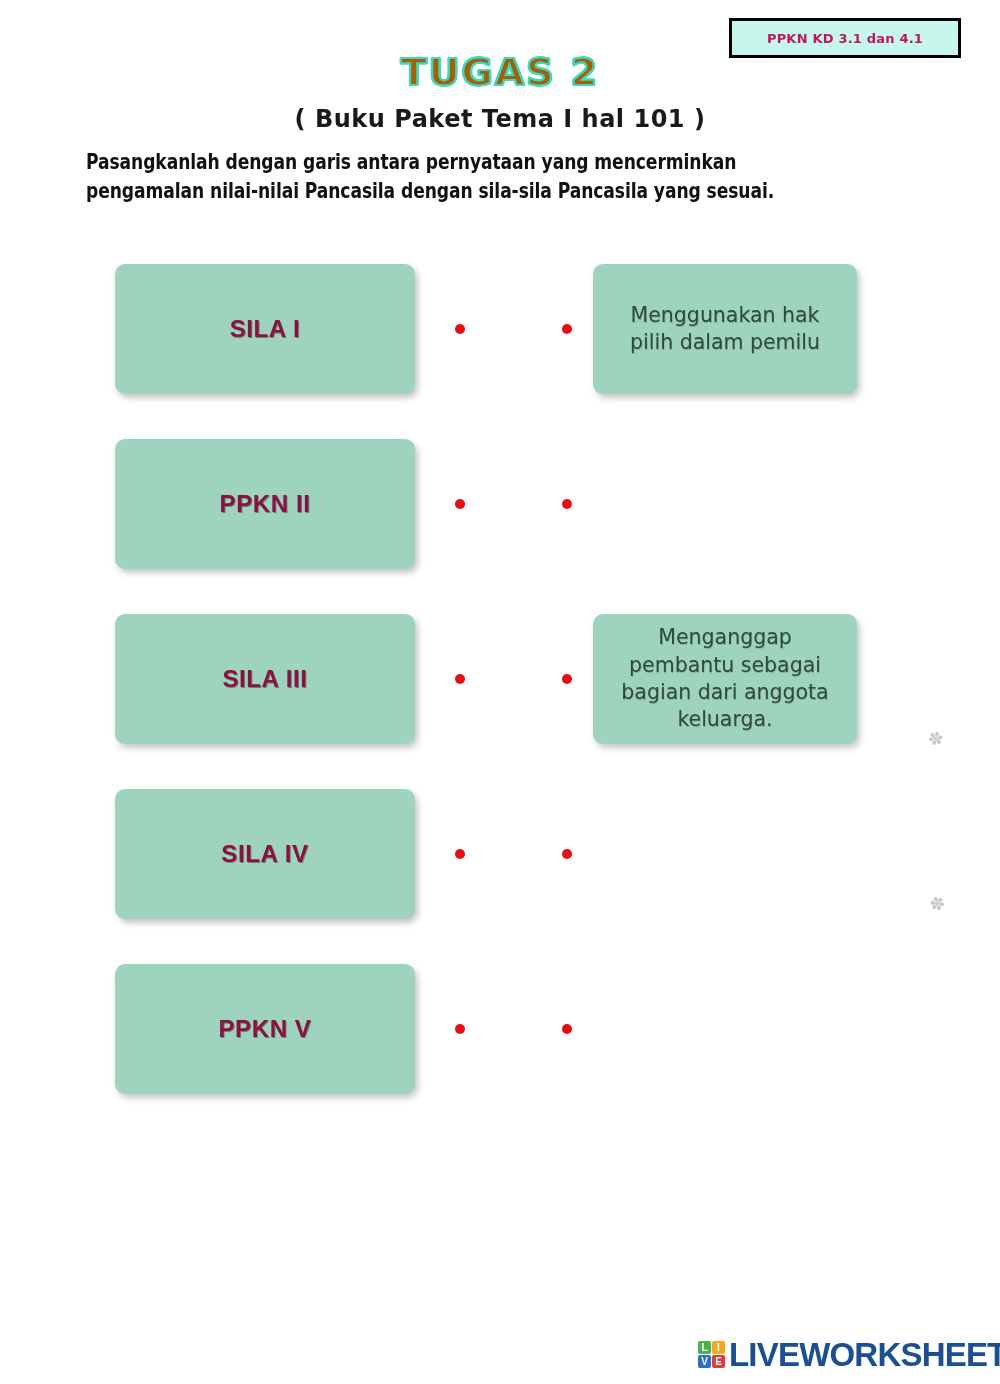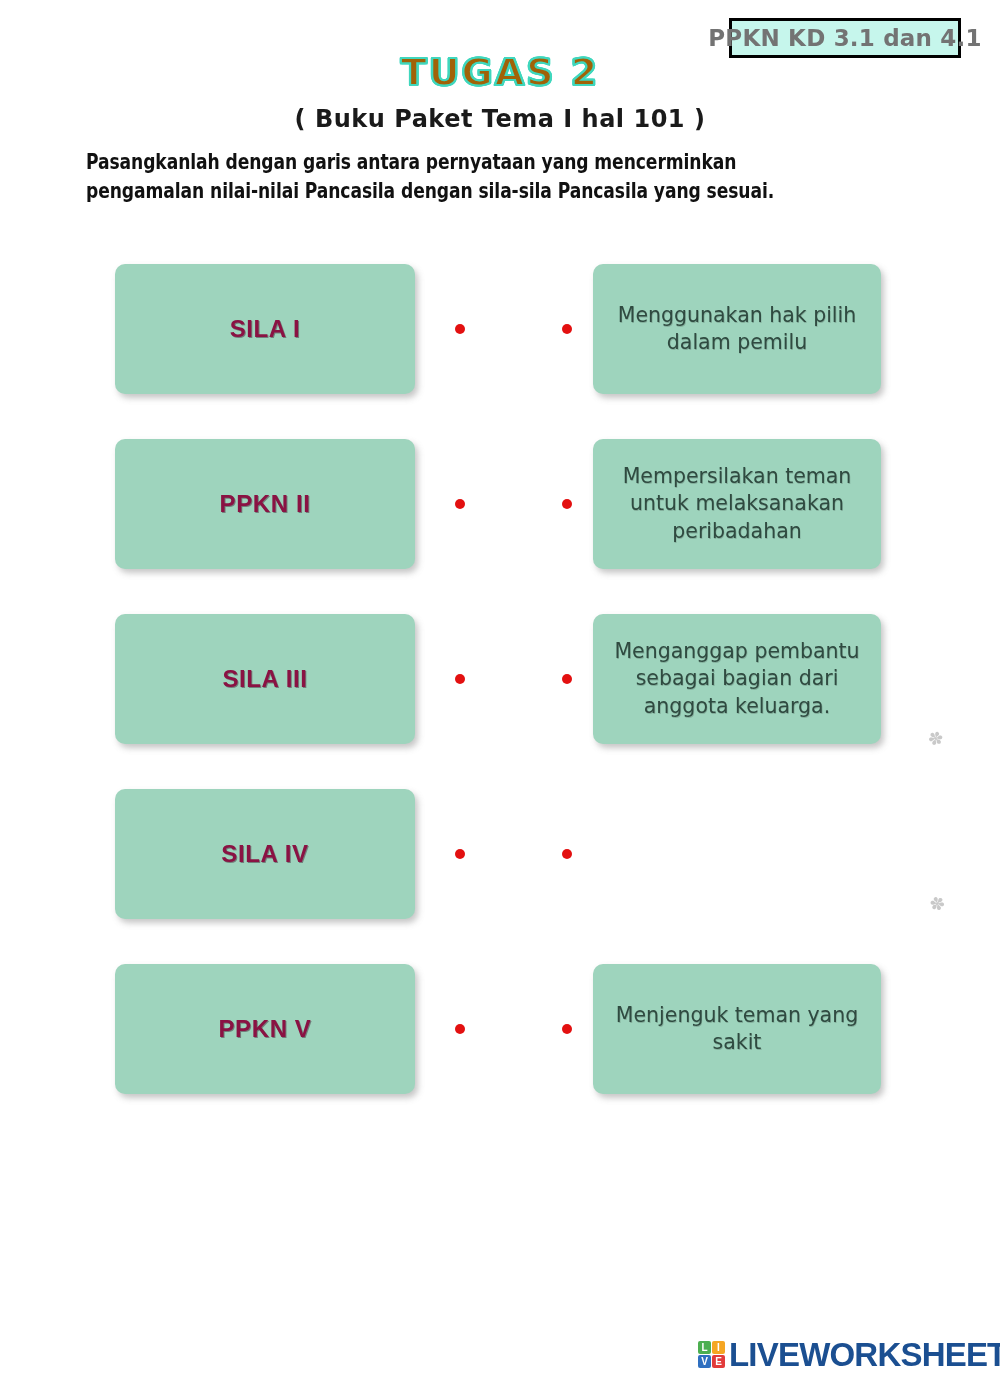--- a/index.html
+++ b/index.html
@@ -25,23 +25,23 @@
     height: 40px;
     background: #c6f6ec;
     border: 3px solid #000000;
     box-sizing: border-box;
     display: flex;
     align-items: center;
     justify-content: center;
   }
   #kd-badge .kd-text {
     font-family: "DejaVu Sans", sans-serif;
-    font-size: 23px;
-    font-weight: bold;
-    color: #737373;
+    font-size: 13px;
+    font-weight: bold;
+    color: #be185d;
     letter-spacing: 0.2px;
     white-space: nowrap;
   }
 
   
   #title-main {
     position: absolute;
     left: 0;
     top: 50px;
     width: 1000px;
@@ -120,21 +120,21 @@
   .card-left .card-label {
     font-family: "Liberation Sans", sans-serif;
     font-size: 24px;
     font-weight: bold;
     color: #8a1243;
     letter-spacing: 0.6px;
     text-shadow: 1px 1px 0 rgba(60,20,40,0.45);
   }
   .card-right {
     left: 593px;
-    width: 288px;
+    width: 264px;
   }
   .card-right .card-label {
     font-family: "DejaVu Sans", sans-serif;
     font-size: 20.5px;
     font-weight: normal;
     color: #2f4a40;
     line-height: 1.34;
     text-shadow: 0.6px 0.6px 0 rgba(70,90,80,0.30);
   }
   .dot {
@@ -217,23 +217,20 @@
       <span class="card-label">Menggunakan hak pilih dalam pemilu</span>
     </div>
   </div>
 
   <div class="match-row">
     <div class="card card-left">
       <span class="card-label">PPKN II</span>
     </div>
     <div class="dot dot-left"></div>
     <div class="dot dot-right"></div>
-    <div class="card card-right">
-      <span class="card-label">Mempersilakan teman untuk melaksanakan peribadahan</span>
-    </div>
   </div>
 
   <div class="match-row">
     <div class="card card-left">
       <span class="card-label">SILA III</span>
     </div>
     <div class="dot dot-left"></div>
     <div class="dot dot-right"></div>
     <div class="card card-right">
       <span class="card-label">Menganggap pembantu sebagai bagian dari anggota keluarga.</span>
@@ -247,23 +244,20 @@
     <div class="dot dot-left"></div>
     <div class="dot dot-right"></div>
   </div>
 
   <div class="match-row">
     <div class="card card-left">
       <span class="card-label">PPKN V</span>
     </div>
     <div class="dot dot-left"></div>
     <div class="dot dot-right"></div>
-    <div class="card card-right">
-      <span class="card-label">Menjenguk teman yang sakit</span>
-    </div>
   </div>
 
 </div>
 
 <div class="artifact" id="artifact-1">✽</div>
 <div class="artifact" id="artifact-2">✽</div>
 
 <div id="footer-logo">
   <div id="logo-tiles">
     <span style="background: rgb(76, 175, 80);">L</span>

